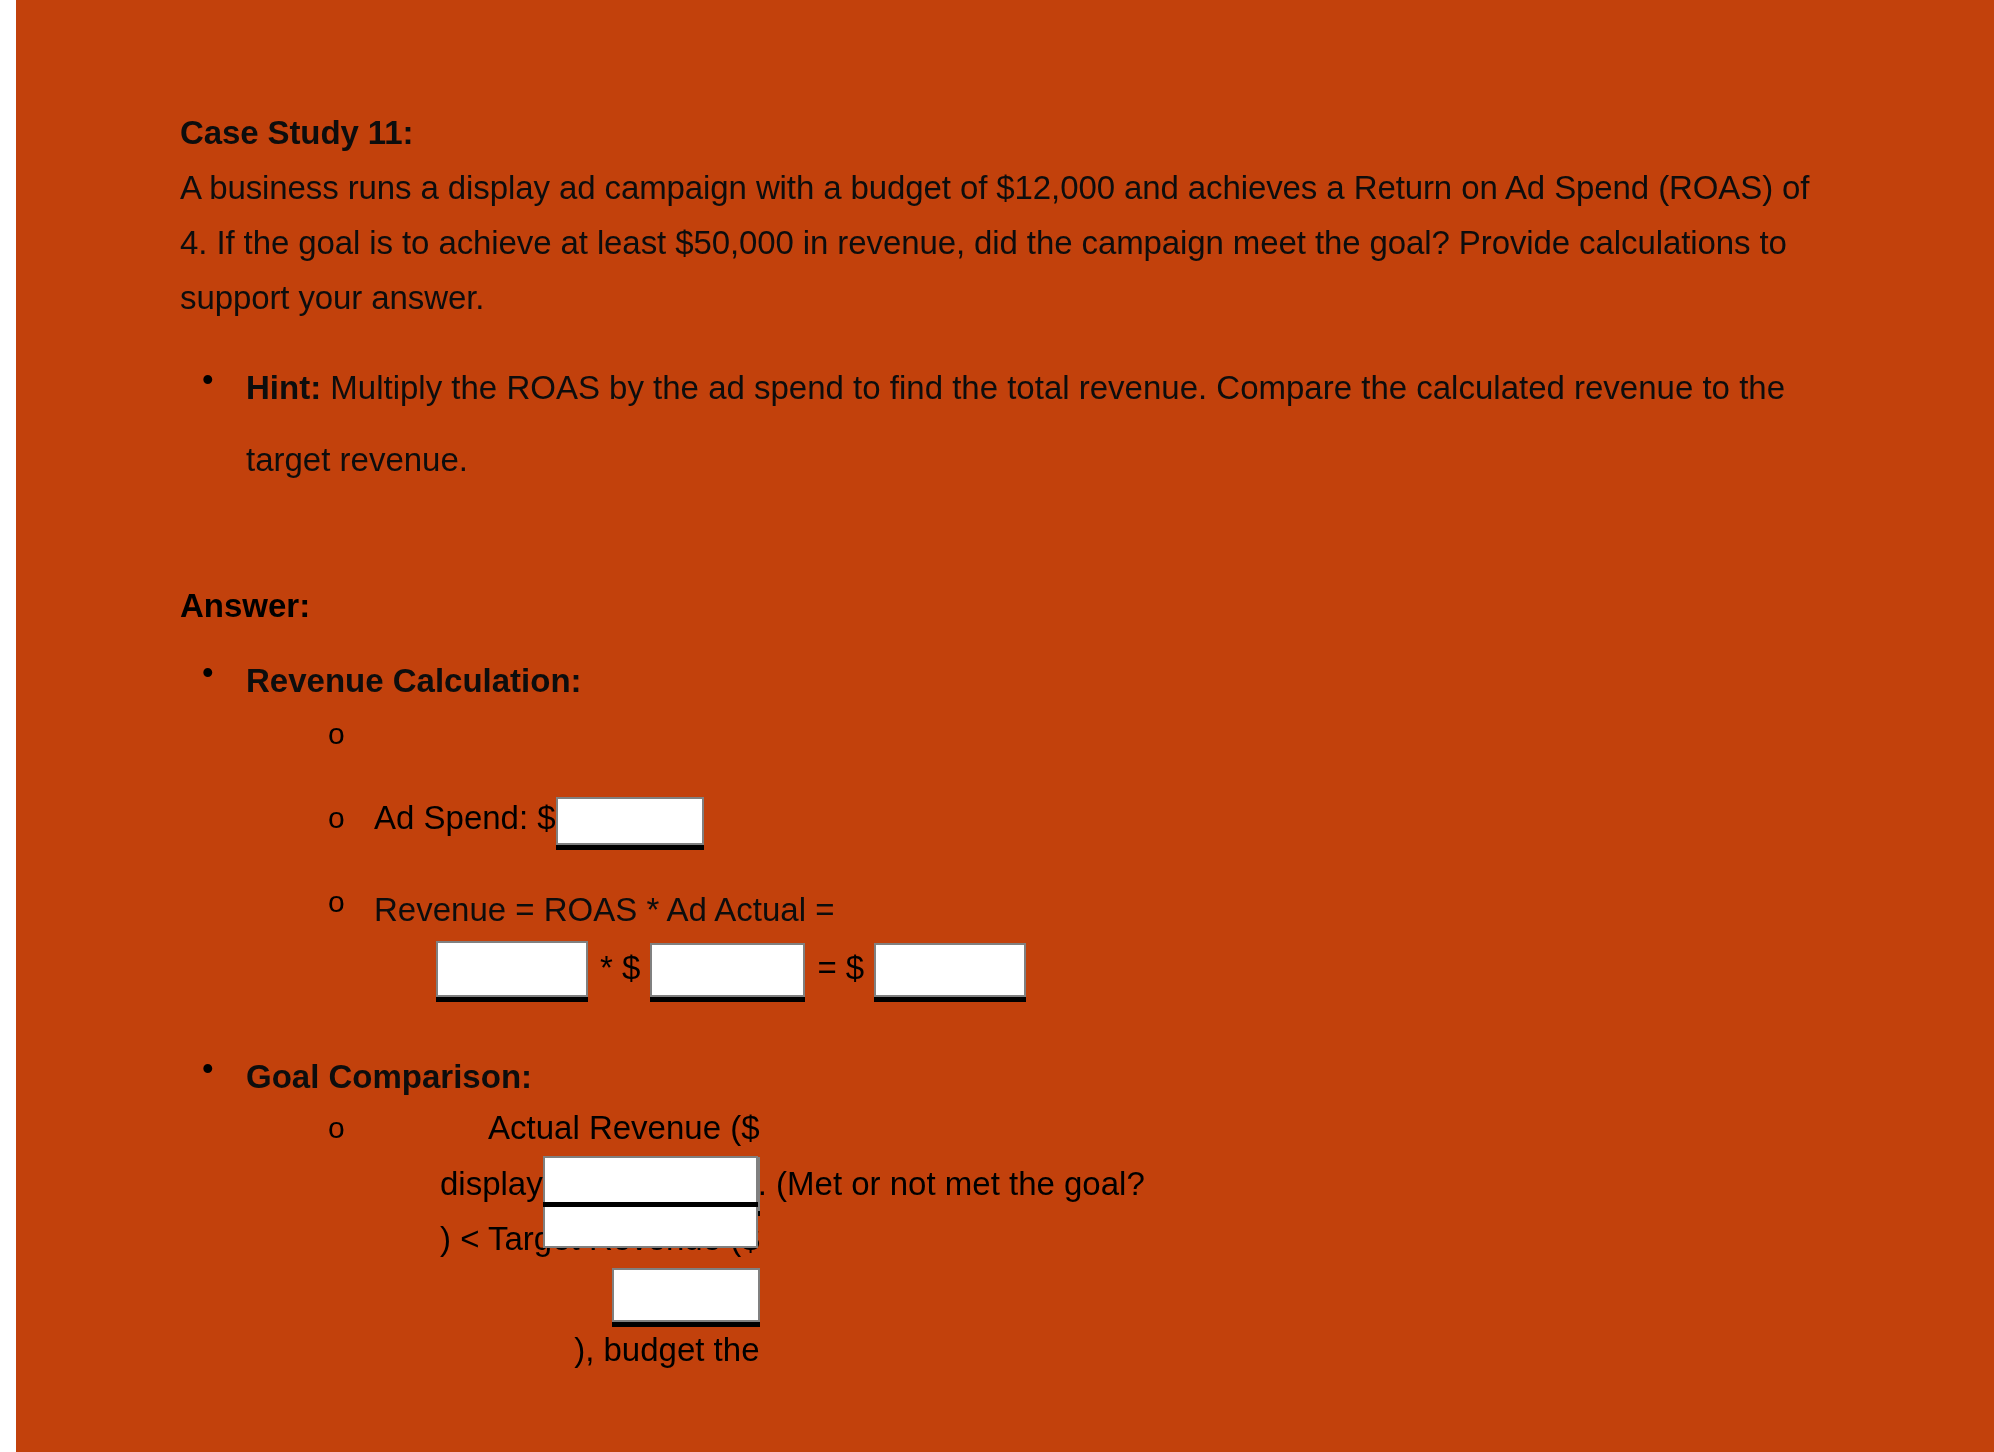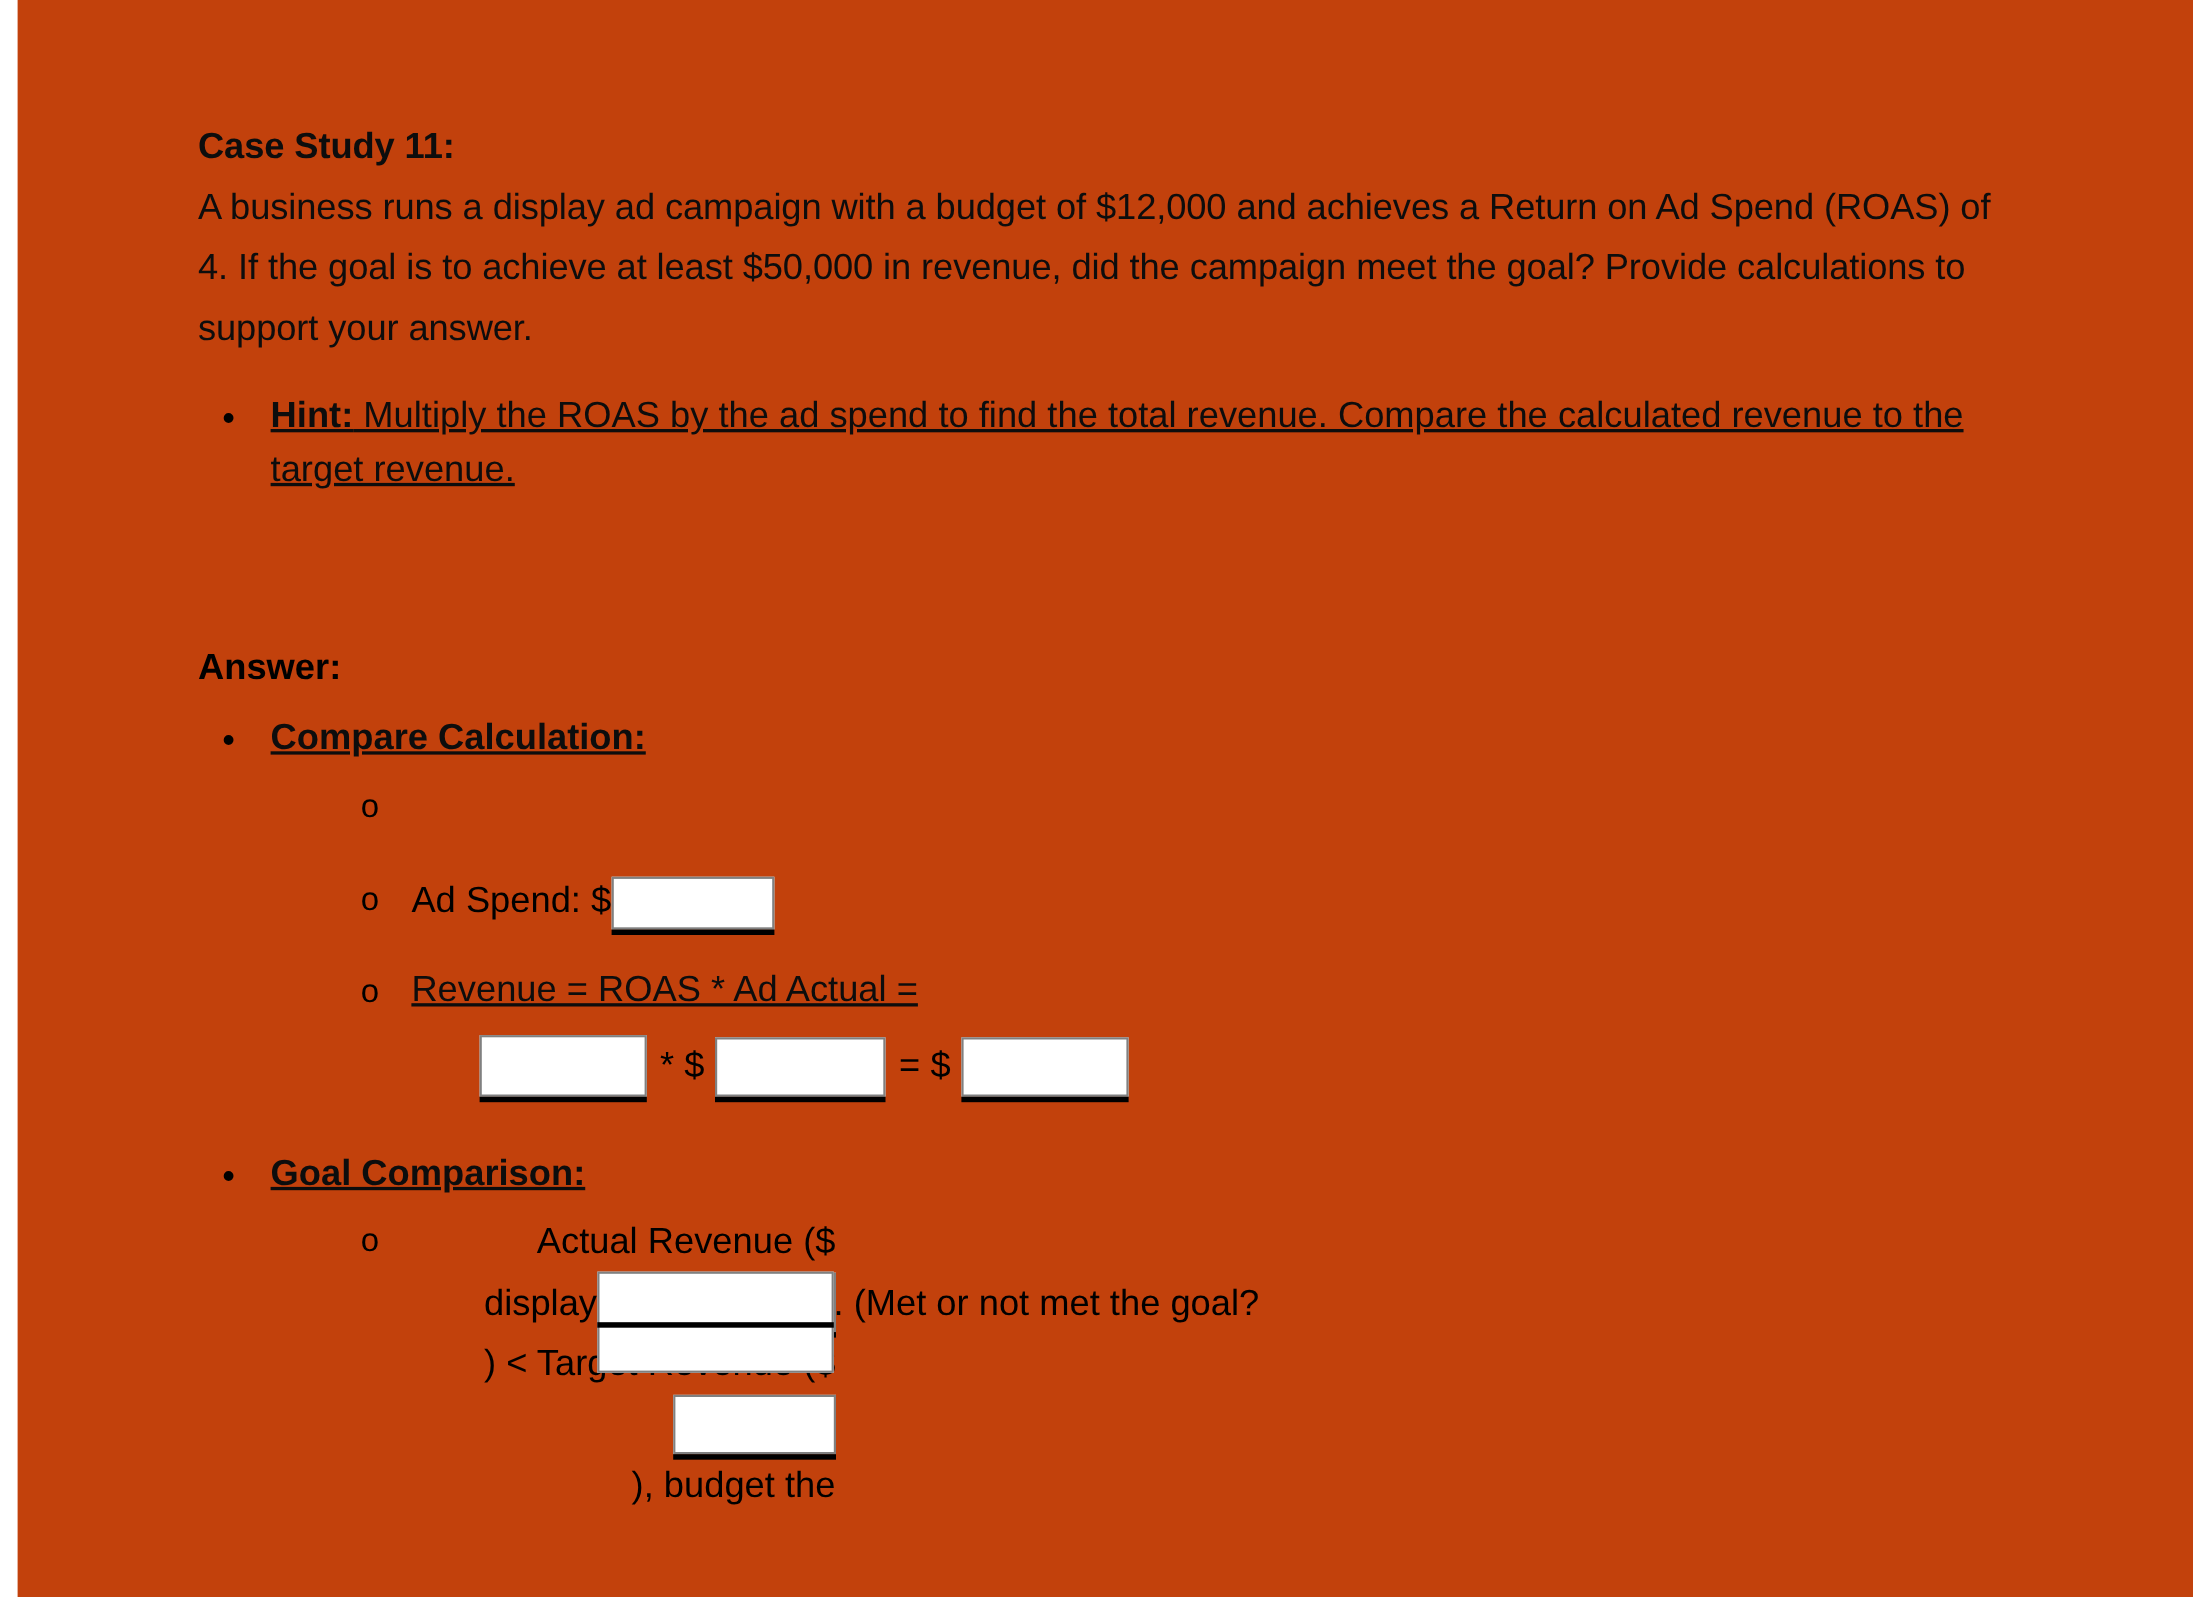--- a/index.html
+++ b/index.html
@@ -64,23 +64,22 @@
     width: 62px;
     flex: 0 0 62px;
     font-size: 30px;
     line-height: 55px;
     text-align: left;
     padding-left: 16px;
     box-sizing: border-box;
   }
   .bullet-text {
     font-size: 33px;
-    line-height: 49px;
+    line-height: 72px;
     color: #0d0d0d;
-    text-decoration: underline;
   }
 
   #hint-row { left: 168px; top: 352px; width: 1680px; }
   #hint-row .bullet-text { width: 1600px; }
 
   #answer-label {
     position: absolute;
     left: 164px;
     top: 578px;
     font-size: 33px;
@@ -201,21 +200,21 @@
 
   <div class="bullet-row" id="hint-row">
     <span class="marker-disc">•</span>
     <span class="bullet-text"><span class="bold">Hint:</span><span> Multiply the ROAS by the ad spend to find the total revenue. Compare the calculated revenue to the target revenue.</span></span>
   </div>
 
   <div id="answer-label">Answer:</div>
 
   <div class="bullet-row" id="rev-calc-row">
     <span class="marker-disc">•</span>
-    <span class="bullet-text bold">Compare Calculation:</span>
+    <span class="bullet-text bold">Revenue Calculation:</span>
   </div>
 
   <div class="bullet-row" id="roas-row">
     <span class="marker-circle">o</span>
   </div>
 
   <div class="bullet-row" id="adspend-row">
     <span class="marker-circle">o</span>
     <span class="inline-run">
       <span class="lbl">Ad Spend: $</span>

